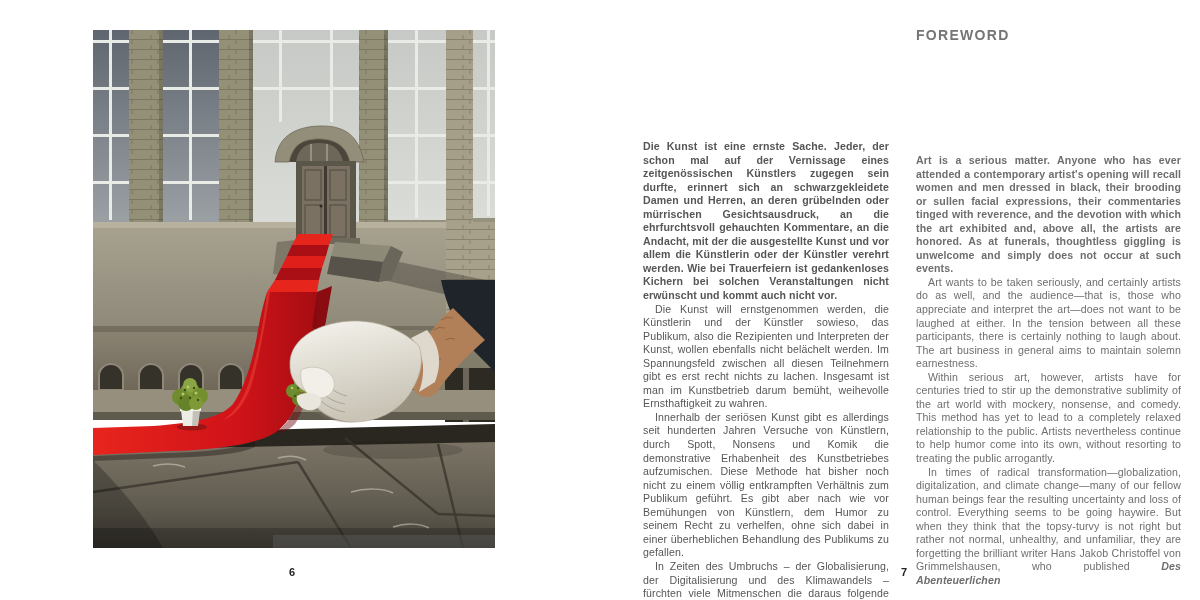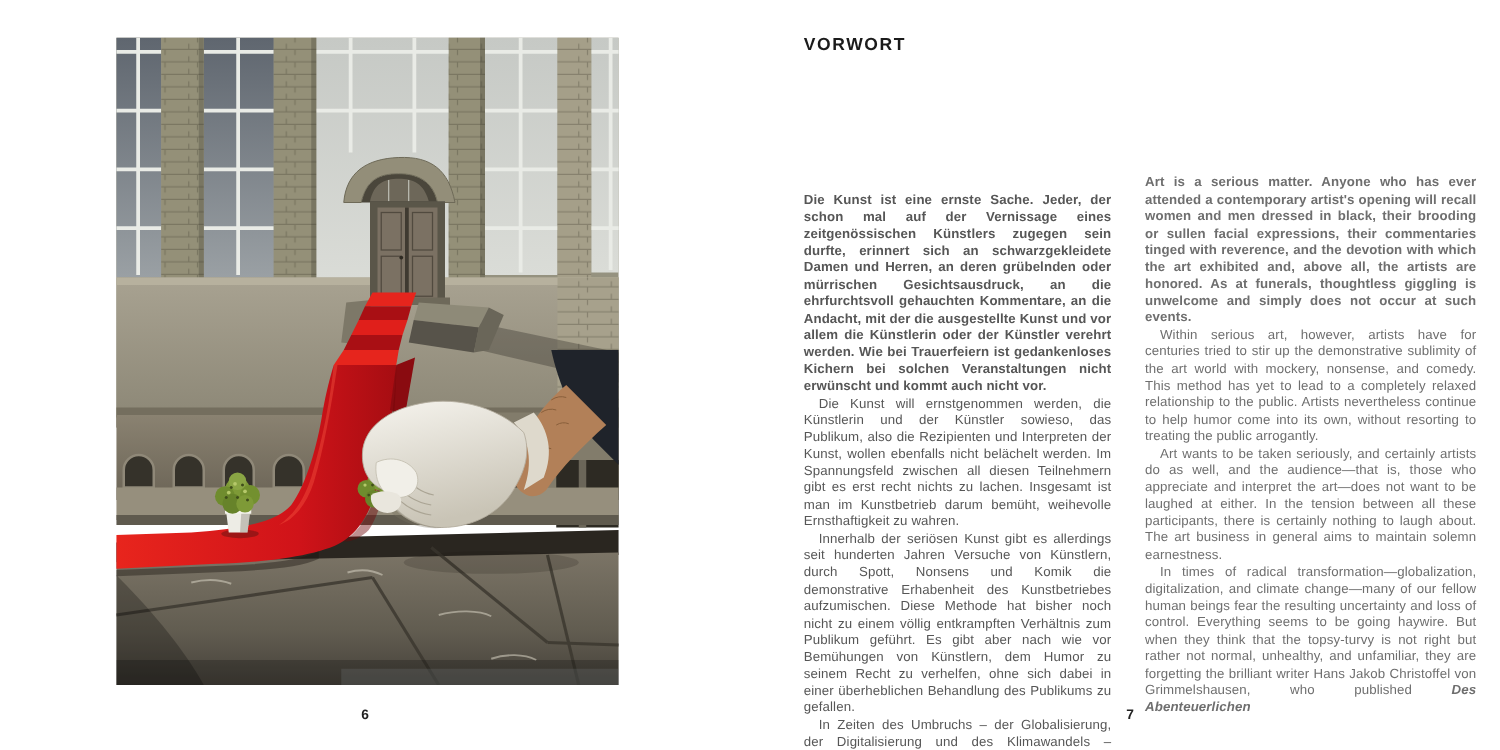--- a/index.html
+++ b/index.html
@@ -271,33 +271,33 @@
         <path d="M214,362 C222,380 240,392 262,392 C250,394 230,390 220,380 Z" fill="rgba(120,114,98,0.35)"></path>
         <path d="M208,340 C220,334 234,338 240,348 C244,358 238,368 226,368 C214,368 206,356 208,340 Z" fill="#f1efe8" stroke="#c4bfb0" stroke-width="0.7"></path>
         <path d="M204,366 C210,362 220,362 226,366 C230,370 228,378 220,380 C210,382 202,374 204,366 Z" fill="#e9e6dd"></path>
       </g>
     </svg>
   </figure>
 
   <span class="pagenum pagenum-left">6</span>
 
   <section class="col col-de">
-    <h2>VORWORT</h2>
     <div class="bodytext">
       <p>Die Kunst ist eine ernste Sache. Jeder, der schon mal auf der Vernissage eines zeitgenössischen Künstlers zugegen sein durfte, erinnert sich an schwarzgekleidete Damen und Herren, an deren grübelnden oder mürrischen Gesichtsausdruck, an die ehrfurchtsvoll gehauchten Kommentare, an die Andacht, mit der die ausgestellte Kunst und vor allem die Künstlerin oder der Künstler verehrt werden. Wie bei Trauerfeiern ist gedankenloses Kichern bei solchen Veranstaltungen nicht erwünscht und kommt auch nicht vor.</p>
       <p>Die Kunst will ernstgenommen werden, die Künstlerin und der Künstler sowieso, das Publikum, also die Rezipienten und Interpreten der Kunst, wollen ebenfalls nicht belächelt werden. Im Spannungsfeld zwischen all diesen Teilnehmern gibt es erst recht nichts zu lachen. Insgesamt ist man im Kunstbetrieb darum bemüht, weihevolle Ernsthaftigkeit zu wahren.</p>
       <p>Innerhalb der seriösen Kunst gibt es allerdings seit hunderten Jahren Versuche von Künstlern, durch Spott, Nonsens und Komik die demonstrative Erhabenheit des Kunstbetriebes aufzumischen. Diese Methode hat bisher noch nicht zu einem völlig entkrampften Verhältnis zum Publikum geführt. Es gibt aber nach wie vor Bemühungen von Künstlern, dem Humor zu seinem Recht zu verhelfen, ohne sich dabei in einer überheblichen Behandlung des Publikums zu gefallen.</p>
       <p>In Zeiten des Umbruchs – der Globalisierung, der Digitalisierung und des Klimawandels – fürchten viele Mitmenschen die daraus folgende Verunsicherung und</p>
     </div>
   </section>
 
   <section class="col col-en">
+    <h2>FOREWORD</h2>
     <div class="bodytext">
       <p>Art is a serious matter. Anyone who has ever attended a contemporary artist's opening will recall women and men dressed in black, their brooding or sullen facial expressions, their commentaries tinged with reverence, and the devotion with which the art exhibited and, above all, the artists are honored. As at funerals, thoughtless giggling is unwelcome and simply does not occur at such events.</p>
+      <p>Art wants to be taken seriously, and certainly artists do as well, and the audience—that is, those who appreciate and interpret the art—does not want to be laughed at either. In the tension between all these participants, there is certainly nothing to laugh about. The art business in general aims to maintain solemn earnestness.</p>
       <p>Within serious art, however, artists have for centuries tried to stir up the demonstrative sublimity of the art world with mockery, nonsense, and comedy. This method has yet to lead to a completely relaxed relationship to the public. Artists nevertheless continue to help humor come into its own, without resorting to treating the public arrogantly.</p>
-      <p>Art wants to be taken seriously, and certainly artists do as well, and the audience—that is, those who appreciate and interpret the art—does not want to be laughed at either. In the tension between all these participants, there is certainly nothing to laugh about. The art business in general aims to maintain solemn earnestness.</p>
       <p><span>In times of radical transformation—globalization, digitalization, and climate change—many of our fellow human beings fear the resulting uncertainty and loss of control. Everything seems to be going haywire. But when they think that the topsy-turvy is not right but rather not normal, unhealthy, and unfamiliar, they are forgetting the brilliant writer Hans Jakob Christoffel von Grimmelshausen, who published </span><i>Des Abenteuerlichen</i></p>
     </div>
   </section>
 
   <span class="pagenum pagenum-right">7</span>
 
 </div>
 
 </body></html>

